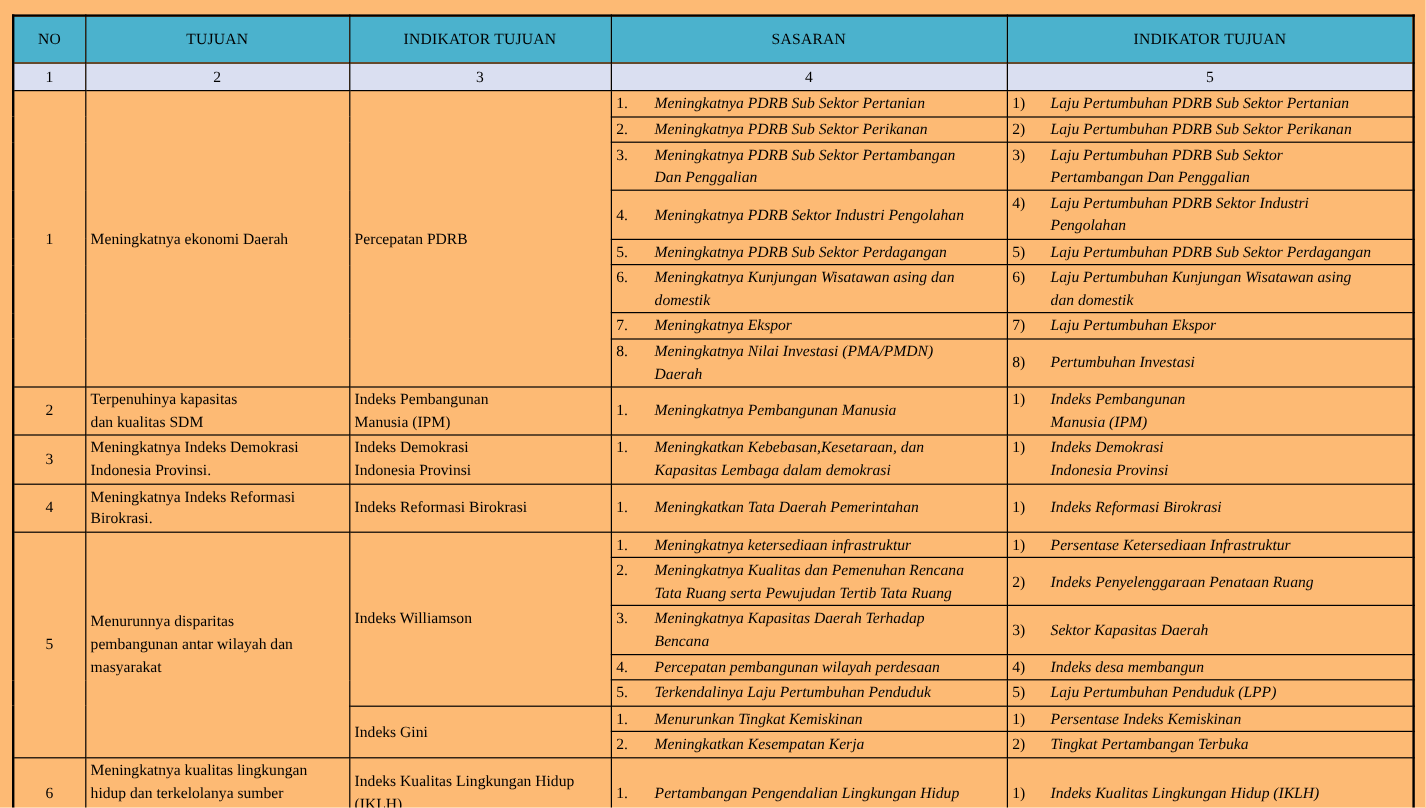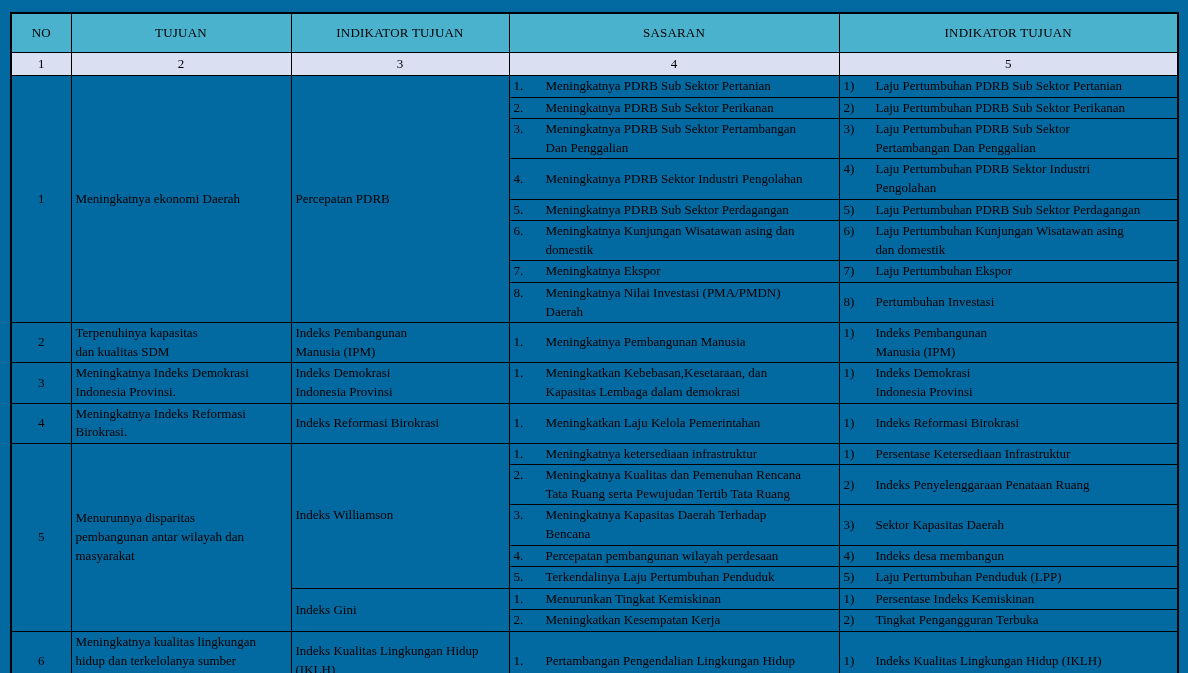--- a/index.html
+++ b/index.html
@@ -5,21 +5,21 @@
   html, body {
     margin: 0;
     padding: 0;
     background: #ffffff;
     font-family: "Liberation Serif", "DejaVu Serif", serif;
     color: #000000;
   }
   .page {
     width: 1188px;
     height: 673px;
-    background: #0369a1;
+    background: #fdba74;
     box-sizing: border-box;
     padding: 12px 10px;
   }
   table.matrix {
     border-collapse: collapse;
     table-layout: fixed;
     width: 1167px;
     border: 2px solid #000;
   }
   table.matrix td, table.matrix th {
@@ -50,20 +50,21 @@
     display: inline-block;
     width: 32px;
     vertical-align: top;
     white-space: nowrap;
   }
   .txt {
     display: inline-block;
     vertical-align: top;
     width: calc(100% - 38px);
     white-space: pre-line;
+    font-style: italic;
   }
 </style>
 </head>
 <body>
 
 <div class="page">
 <table class="matrix">
   <colgroup>
     <col style="width:60px">
         <col style="width:220px">
@@ -152,21 +153,21 @@
 Kapasitas  Lembaga dalam demokrasi</div></td>
     <td class="s"><span class="num">1)</span><div class="txt">Indeks Demokrasi
 Indonesia Provinsi</div></td>
   </tr>
 
   <tr>
     <td class="no">4</td>
     <td class="pre">Meningkatnya Indeks Reformasi
 Birokrasi.</td>
     <td class="pre">Indeks Reformasi Birokrasi</td>
-    <td class="s"><span class="num">1.</span><div class="txt">Meningkatkan Laju Kelola Pemerintahan</div></td>
+    <td class="s"><span class="num">1.</span><div class="txt">Meningkatkan Tata Daerah Pemerintahan</div></td>
     <td class="s"><span class="num">1)</span><div class="txt">Indeks Reformasi Birokrasi</div></td>
   </tr>
 
   <tr>
     <td class="no vt" rowspan="7">5</td>
     <td class="pre" rowspan="7">Menurunnya disparitas
 pembangunan antar wilayah dan
 masyarakat</td>
     <td class="pre" rowspan="5">Indeks Williamson</td>
     <td class="s"><span class="num">1.</span><div class="txt">Meningkatnya ketersediaan infrastruktur</div></td>
@@ -190,21 +191,21 @@
     <td class="s"><span class="num">5.</span><div class="txt">Terkendalinya Laju Pertumbuhan Penduduk</div></td>
     <td class="s"><span class="num">5)</span><div class="txt">Laju Pertumbuhan Penduduk (LPP)</div></td>
   </tr>
   <tr>
     <td class="pre" rowspan="2">Indeks Gini</td>
     <td class="s"><span class="num">1.</span><div class="txt">Menurunkan Tingkat Kemiskinan</div></td>
     <td class="s"><span class="num">1)</span><div class="txt">Persentase Indeks Kemiskinan</div></td>
   </tr>
   <tr>
     <td class="s"><span class="num">2.</span><div class="txt">Meningkatkan Kesempatan Kerja</div></td>
-    <td class="s"><span class="num">2)</span><div class="txt">Tingkat Pengangguran Terbuka</div></td>
+    <td class="s"><span class="num">2)</span><div class="txt">Tingkat Pertambangan Terbuka</div></td>
   </tr>
 
   <tr>
     <td class="no vt">6</td>
     <td class="pre vt">Meningkatnya kualitas lingkungan
 hidup dan terkelolanya sumber
 daya alam</td>
     <td class="pre">Indeks Kualitas Lingkungan Hidup
 (IKLH)</td>
     <td class="s vt"><span class="num">1.</span><div class="txt">Pertambangan Pengendalian Lingkungan Hidup</div></td>

